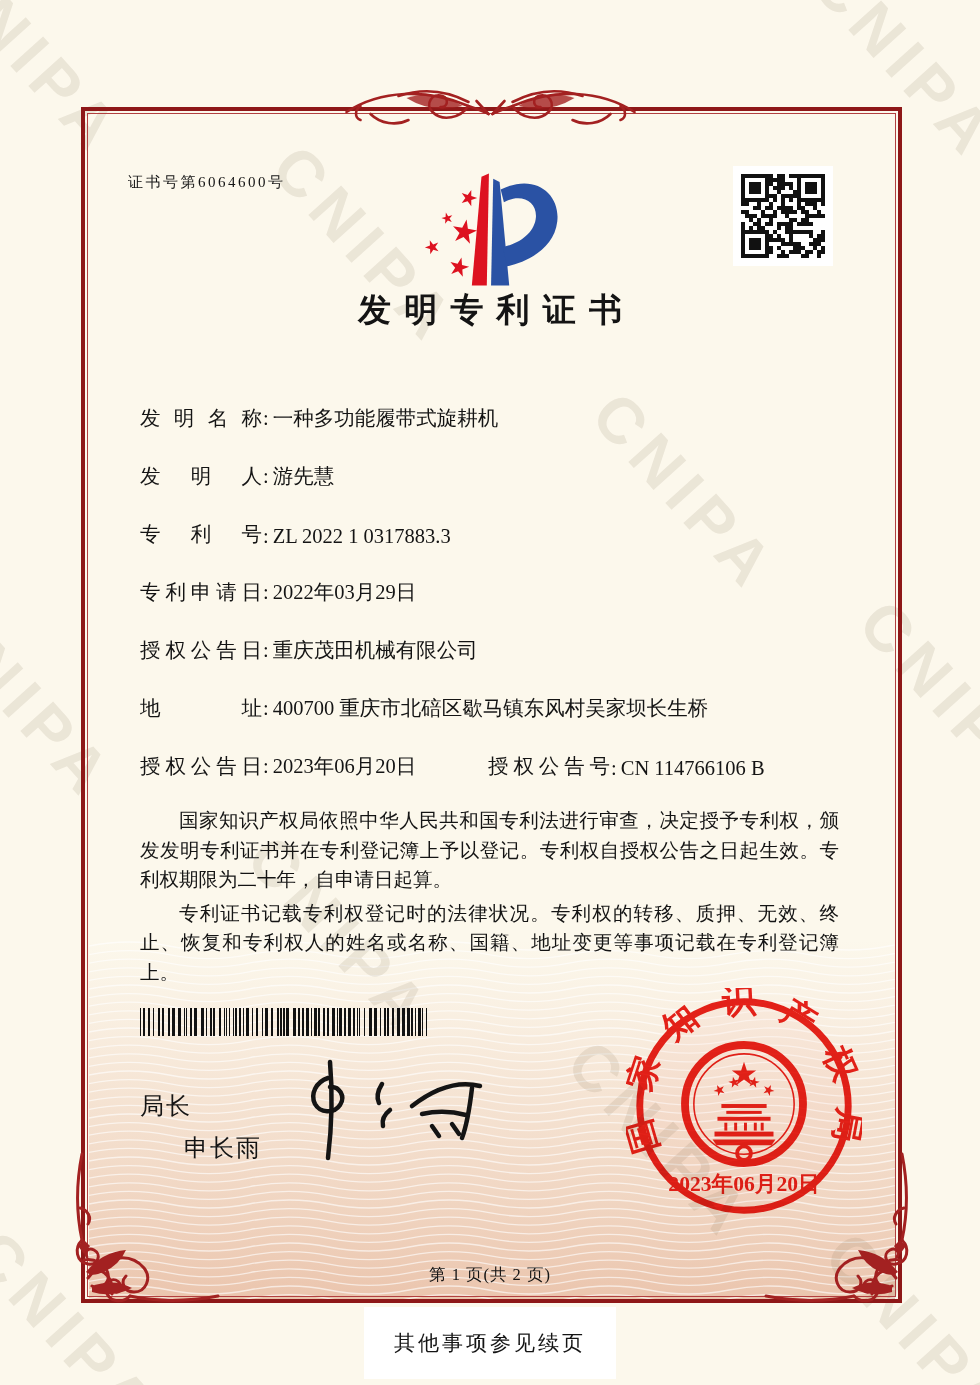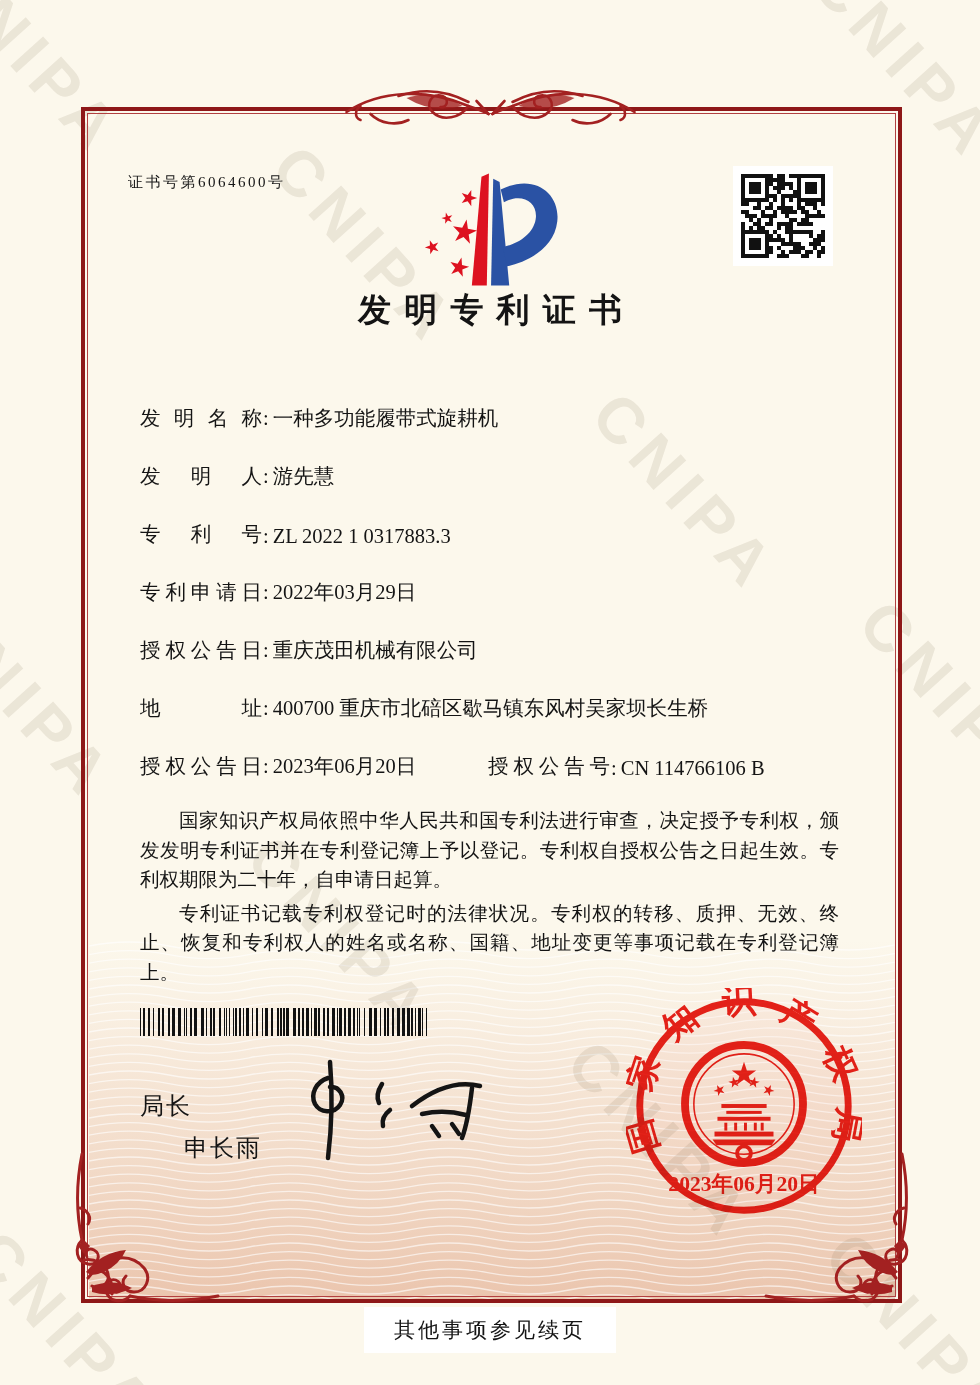--- a/index.html
+++ b/index.html
@@ -83,21 +83,21 @@
   }
   .autograph{position:absolute;left:290px;top:1050px;z-index:6;}
   .seal{position:absolute;left:626px;top:988px;z-index:7;mix-blend-mode:multiply;opacity:.95;}
 
   .page-num{
     position:absolute;left:0;top:1264px;width:100%;z-index:5;
     text-align:center;font-size:16.5px;letter-spacing:1px;
   }
   .cont-note{
     position:absolute;left:50%;top:1307px;transform:translateX(-50%);z-index:6;
-    background:#ffffff;padding:9px 30px;font-size:21px;letter-spacing:3px;
+    background:#ffffff;padding:22px 30px;font-size:21px;letter-spacing:3px;
     white-space:nowrap;
   }
 </style>
 </head>
 <body>
 
 <div class="page">
 
   <svg id="waves" width="806" height="360" viewBox="0 0 806 360" xmlns="http://www.w3.org/2000/svg">
     <defs>
@@ -587,15 +587,16 @@
         <rect x="10" y="17" width="3" height="8"></rect>
         <rect x="17" y="17" width="3" height="8"></rect>
         <rect x="-30" y="26" width="60" height="5"></rect>
         <path d="M-32 34 L32 34 L28 40 L-28 40 Z"></path>
       </g>
       <circle cy="48" r="7" fill="none" stroke-width="4"></circle>
     </g>
     <text y="86" text-anchor="middle" font-size="22" font-weight="bold" fill="var(--seal-red,#e7170e)" font-family="Liberation Serif, serif">2023年06月20日</text>
   </svg>
 
+  <div class="page-num">第 1 页(共 2 页)</div>
   <div class="cont-note">其他事项参见续页</div>
 
 </div>
 
 </body></html>

